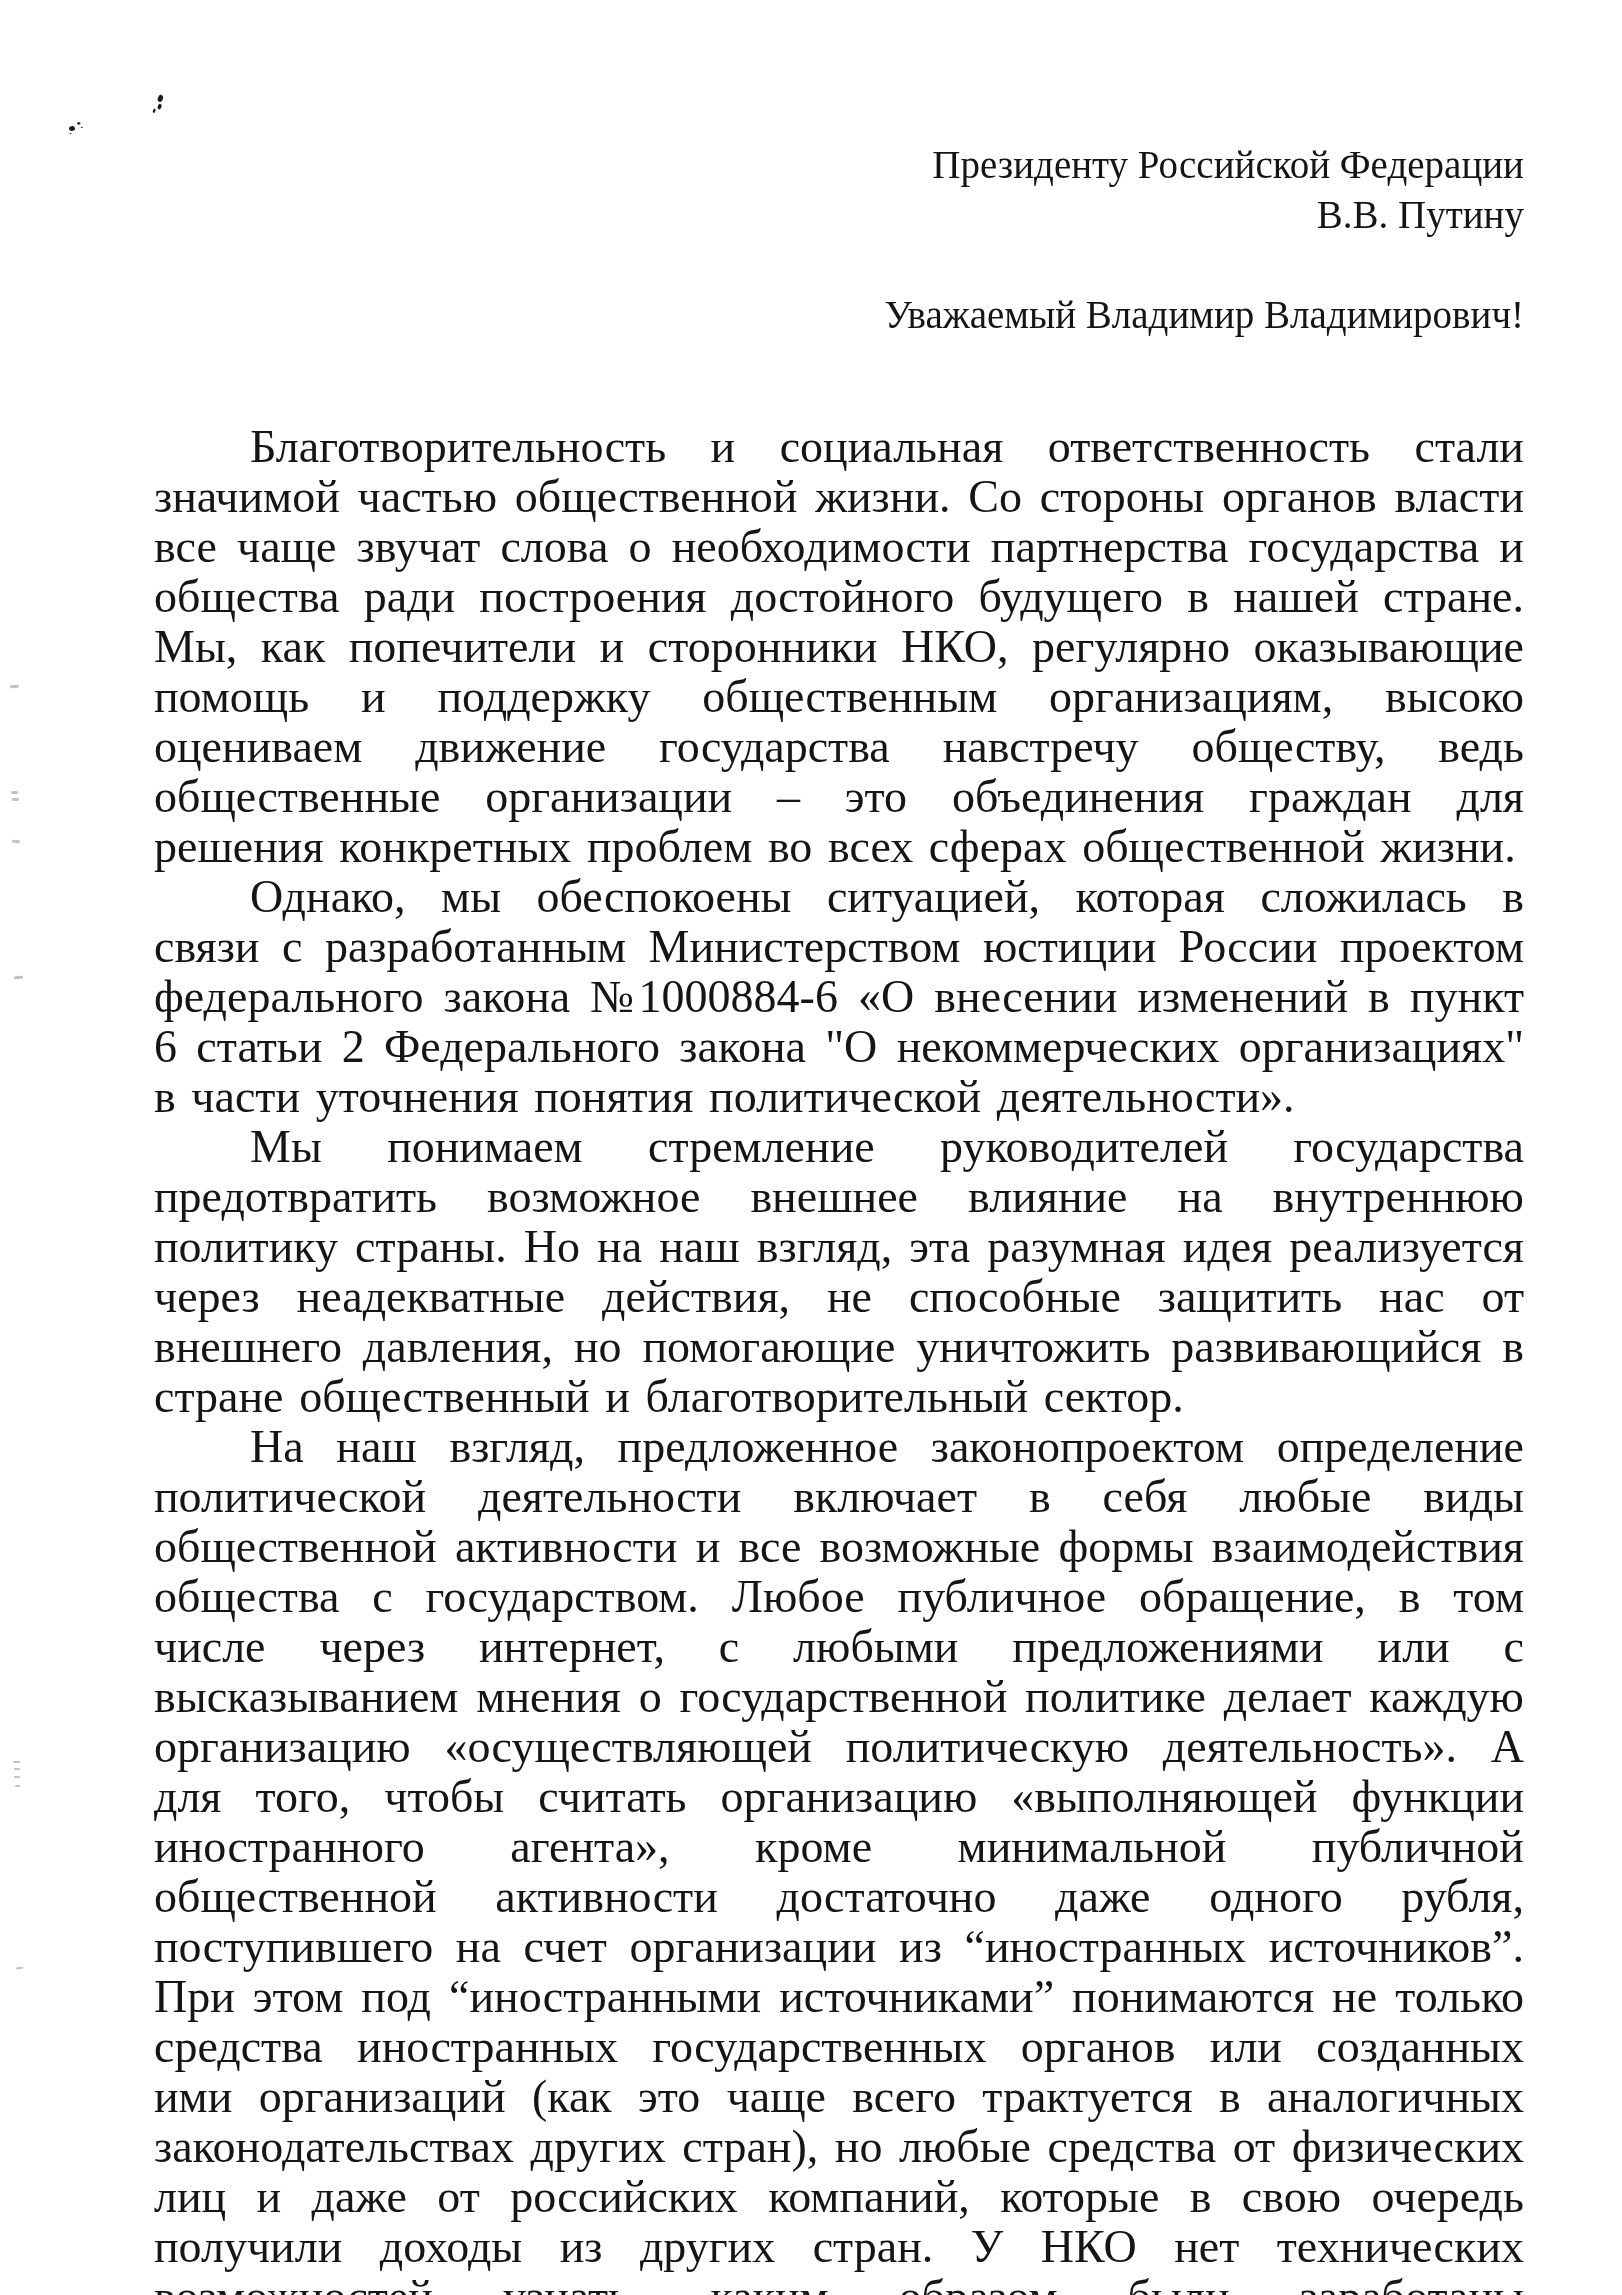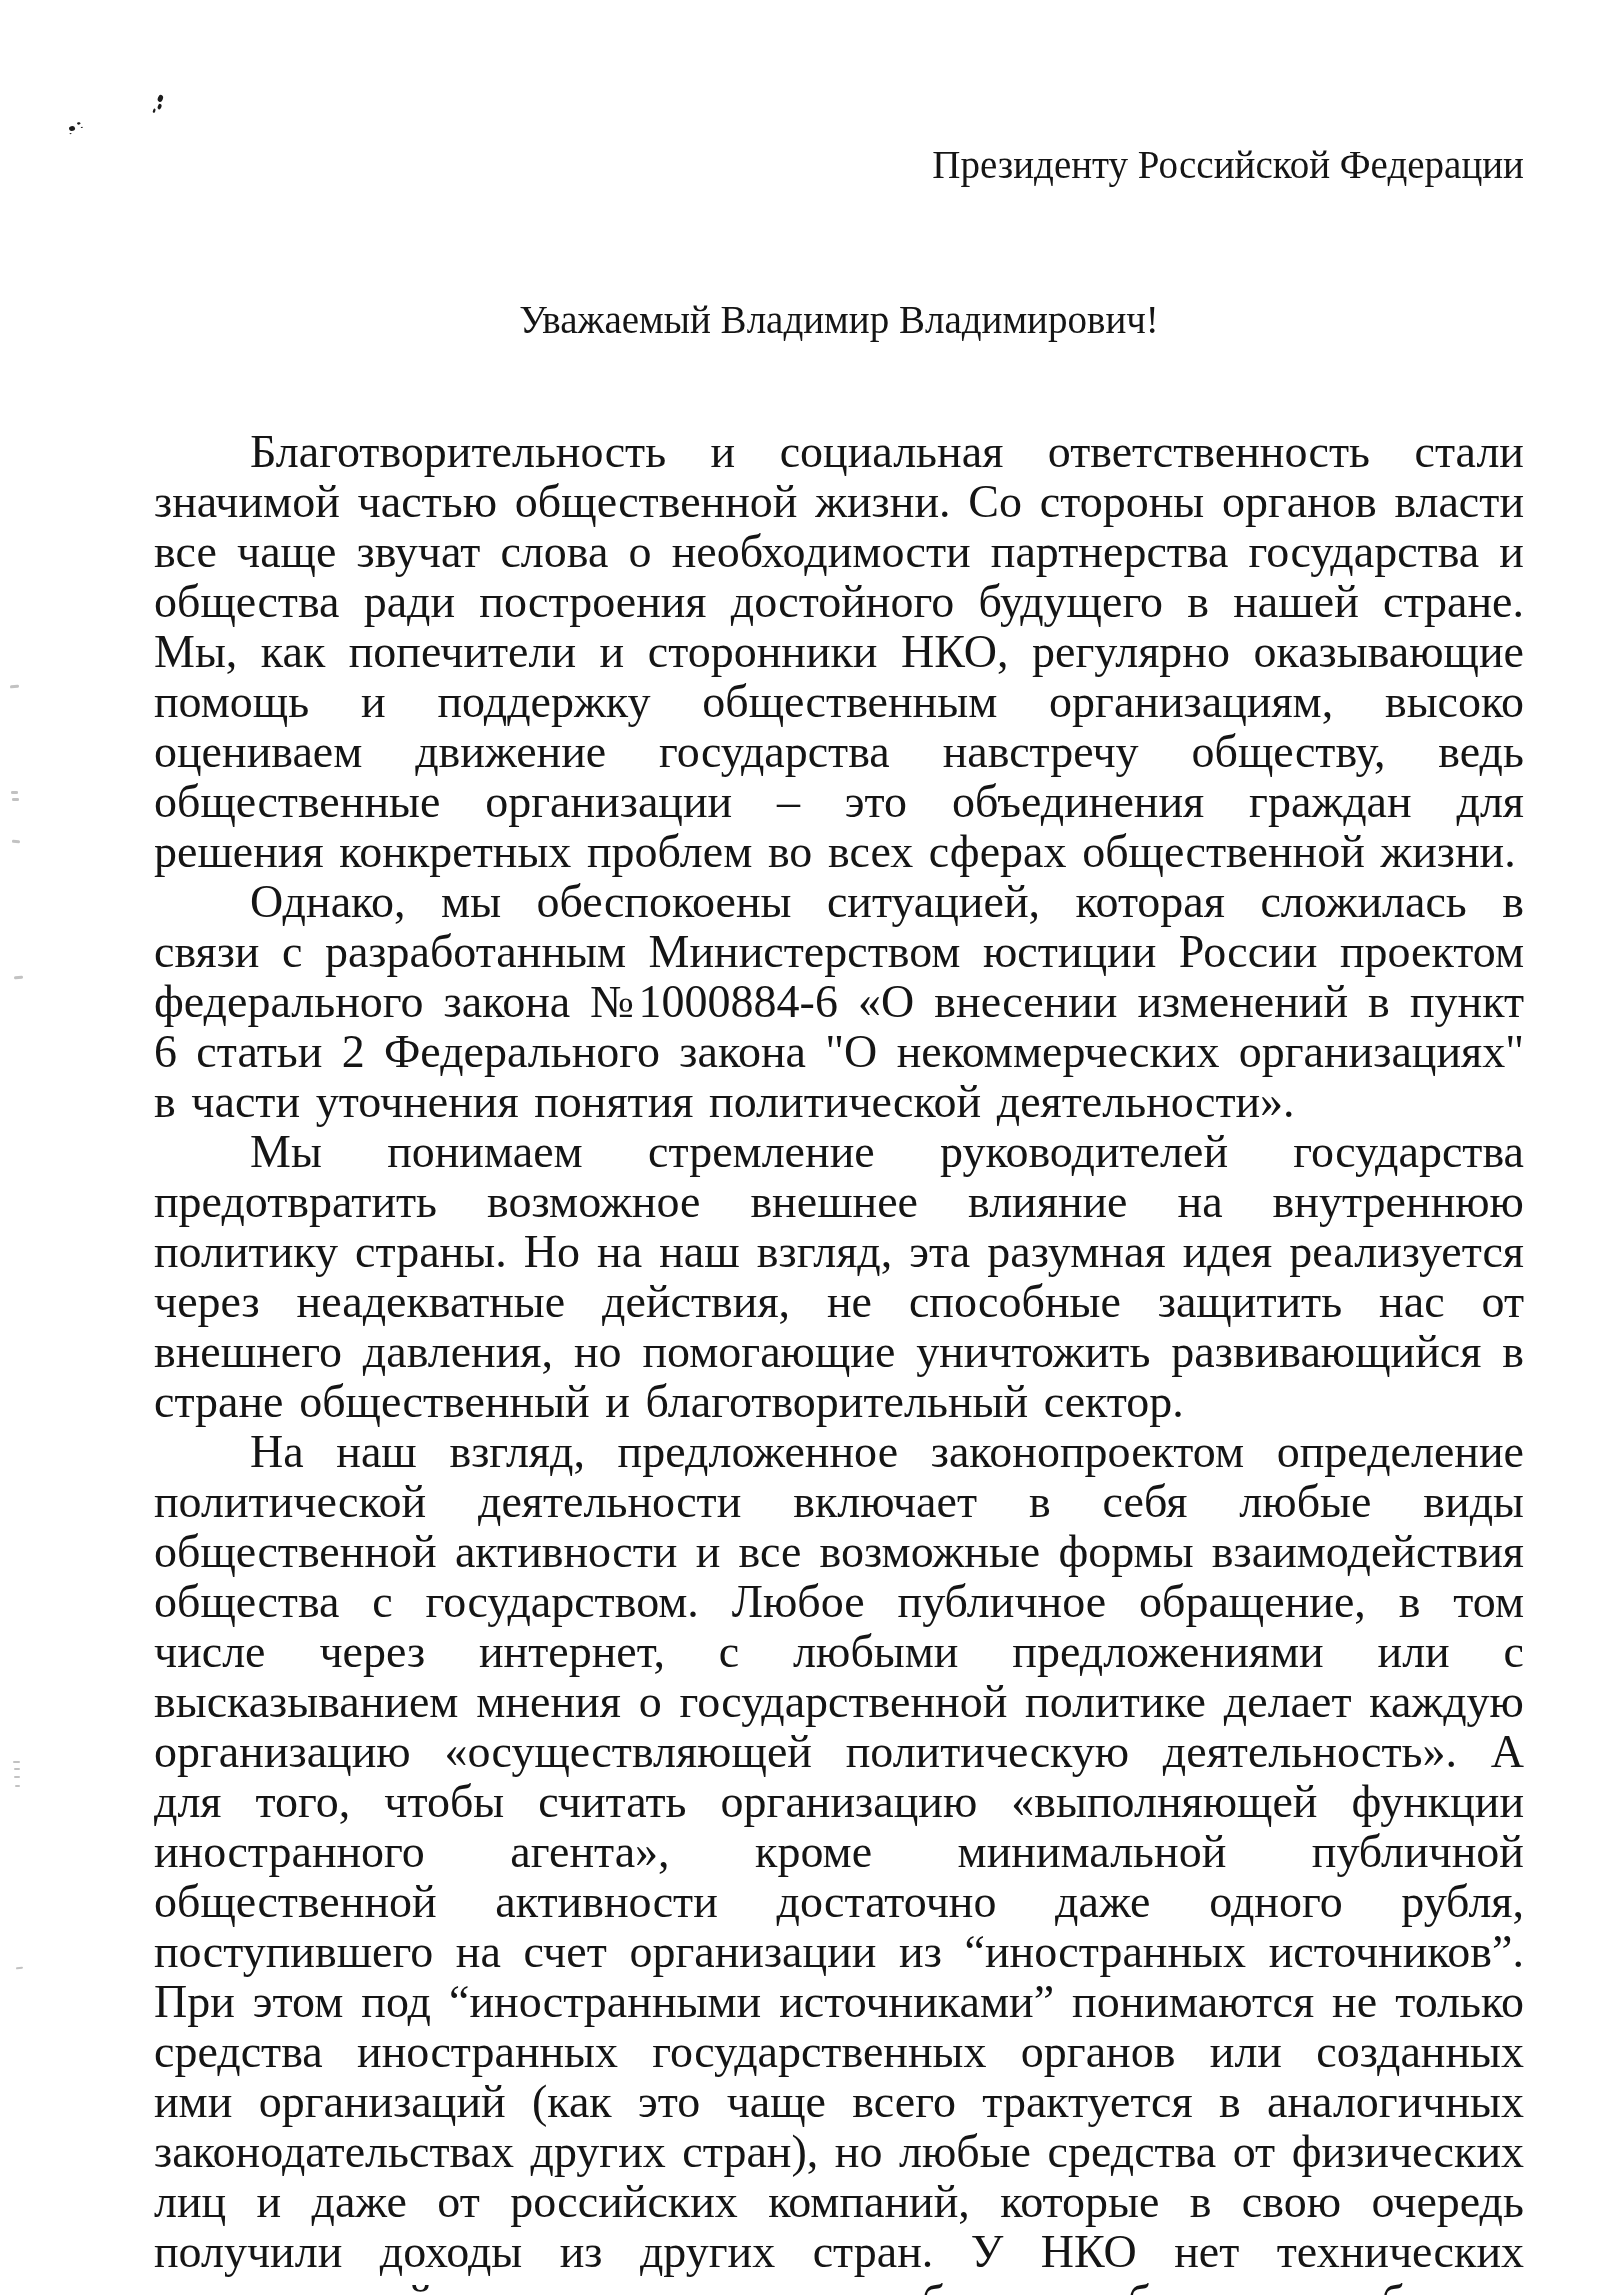--- a/index.html
+++ b/index.html
@@ -23,22 +23,22 @@
     padding-right: 99px;
   }
   .recipient {
     padding-top: 140px;
     text-align: right;
     font-size: 39px;
     line-height: 50px;
     white-space: nowrap;
   }
   .salutation {
-    margin-top: 105px;
-    text-align: center;
+    margin-top: 50px;
+    text-align: right;
     font-size: 39px;
     line-height: 50px;
   }
   .body-text { margin-top: 82px; }
   .body-text p {
     margin: 0;
     font-size: 46px;
     line-height: 50px;
     text-align: justify;
     text-indent: 96px;
@@ -94,20 +94,21 @@
   <div class="artifact edge-dash d5"></div>
   <div class="artifact edge-dash d5b"></div>
   <div class="artifact edge-dash d5c"></div>
   <div class="artifact edge-dash d5d"></div>
   <div class="artifact edge-dash d6"></div>
 
   <div class="text-col">
 
     <div class="recipient">
       <div>Президенту Российской Федерации</div>
+      <div>В.В. Путину</div>
     </div>
 
     <div class="salutation">Уважаемый Владимир Владимирович!</div>
 
     <div class="body-text">
       <p>Благотворительность и социальная ответственность стали значимой частью общественной жизни. Со стороны органов власти все чаще звучат слова о необходимости партнерства государства и общества ради построения достойного будущего в нашей стране. Мы, как попечители и сторонники НКО, регулярно оказывающие помощь и поддержку общественным организациям, высоко оцениваем движение государства навстречу обществу, ведь общественные организации – это объединения граждан для решения конкретных проблем во всех сферах общественной жизни.</p>
       <p>Однако, мы обеспокоены ситуацией, которая сложилась в связи с разработанным Министерством юстиции России проектом федерального закона №1000884-6 «О внесении изменений в пункт 6 статьи 2 Федерального закона "О некоммерческих организациях" в части уточнения понятия политической деятельности».</p>
       <p>Мы понимаем стремление руководителей государства предотвратить возможное внешнее влияние на внутреннюю политику страны. Но на наш взгляд, эта разумная идея реализуется через неадекватные действия, не способные защитить нас от внешнего давления, но помогающие уничтожить развивающийся в стране общественный и благотворительный сектор.</p>
       <p>На наш взгляд, предложенное законопроектом определение политической деятельности включает в себя любые виды общественной активности и все возможные формы взаимодействия общества с государством. Любое публичное обращение, в том числе через интернет, с любыми предложениями или с высказыванием мнения о государственной политике делает каждую организацию «осуществляющей политическую деятельность». А для того, чтобы считать организацию «выполняющей функции иностранного агента», кроме минимальной публичной общественной активности достаточно даже одного рубля, поступившего на счет организации из “иностранных источников”. При этом под “иностранными источниками” понимаются не только средства иностранных государственных органов или созданных ими организаций (как это чаще всего трактуется в аналогичных законодательствах других стран), но любые средства от физических лиц и даже от российских компаний, которые в свою очередь получили доходы из других стран. У НКО нет технических возможностей узнать, каким образом были заработаны пожертвованные деньги, а современные средства</p>
     </div>

